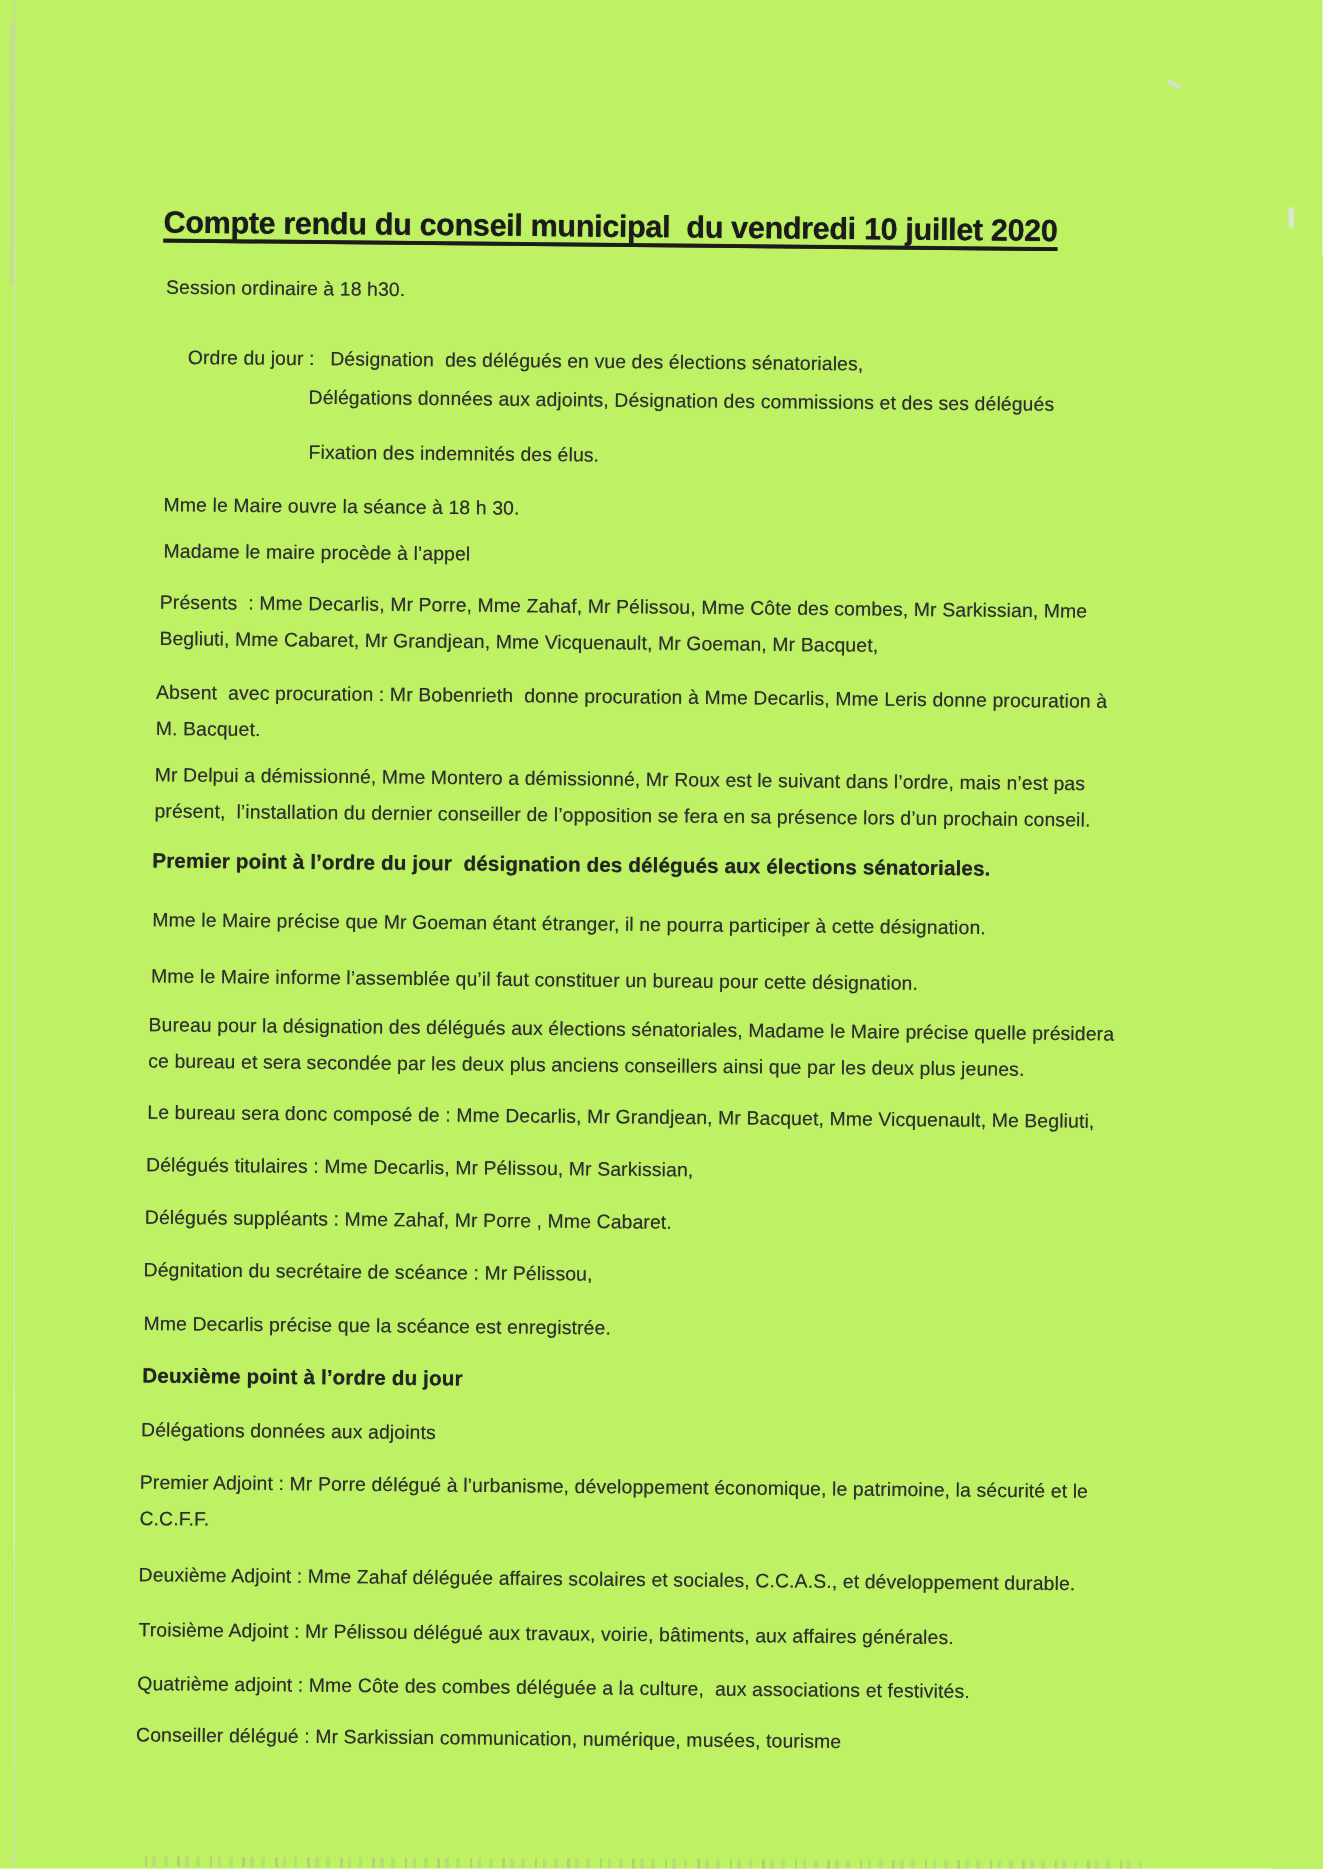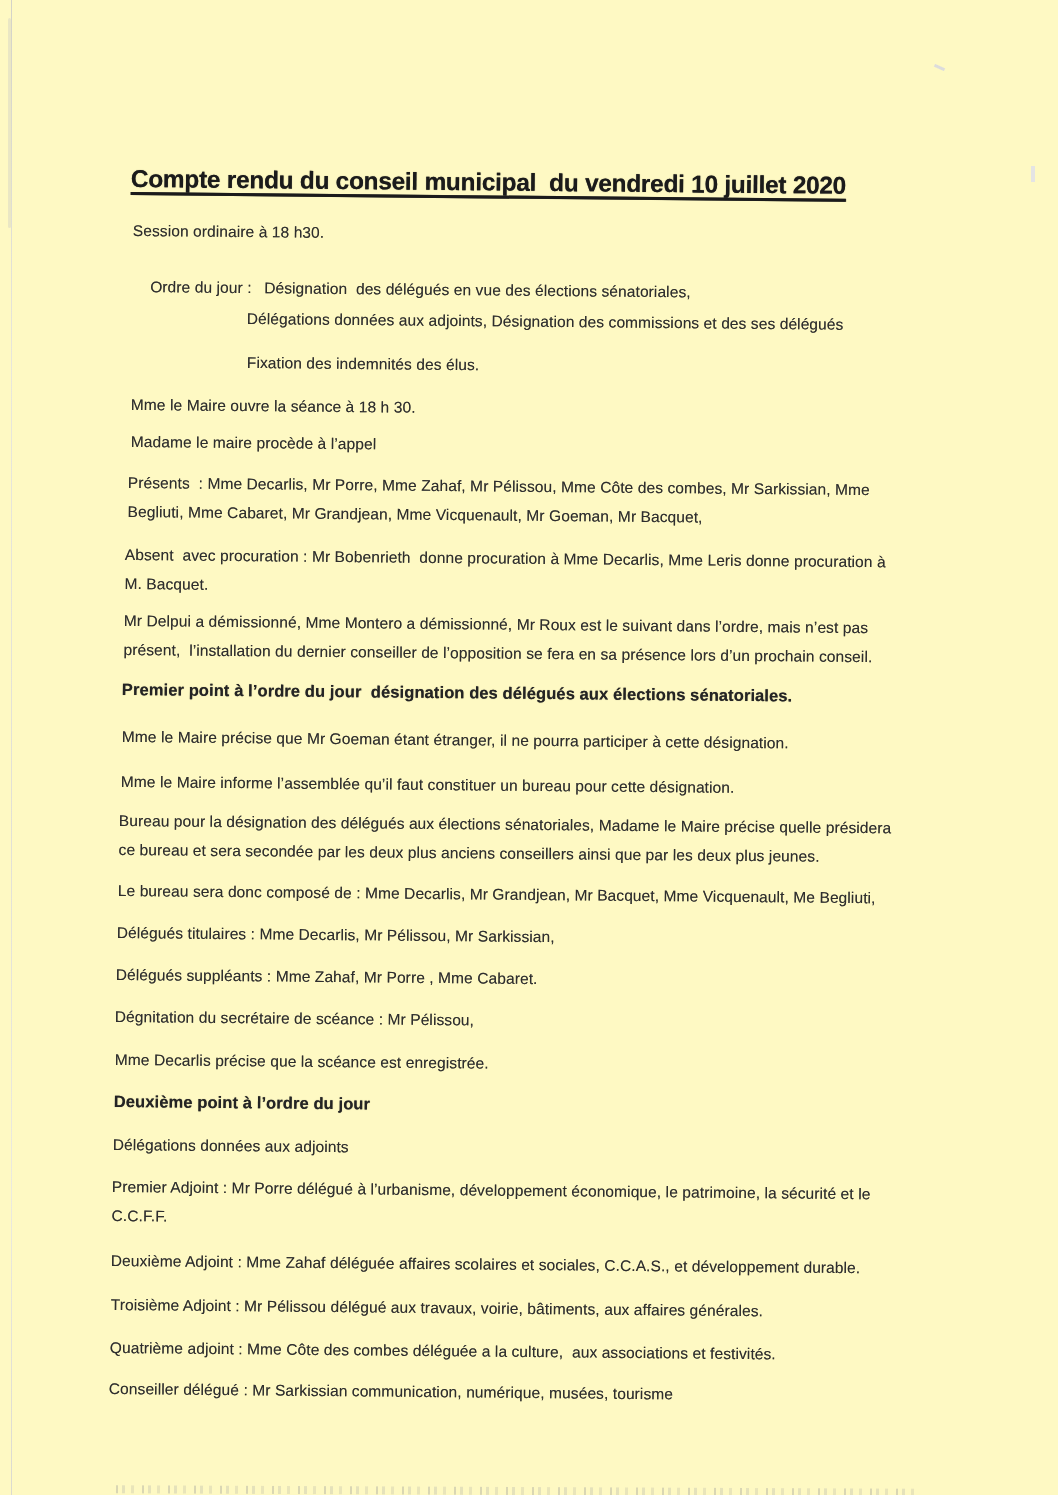--- a/index.html
+++ b/index.html
@@ -10,21 +10,21 @@
   body {
     width: 1058px;
     height: 1495px;
     position: relative;
     overflow: hidden;
     font-family: "Liberation Sans", sans-serif;
   }
   .page {
     position: absolute;
     inset: 0;
-    background: #fef9c3;
+    background: #bef264;
   }
   
   .ln {
     position: absolute;
     width: 900px;
     font-size: 15.5px;
     line-height: 29px;
     color: #2e2e2e;
     white-space: pre-wrap;
     letter-spacing: 0.1px;

